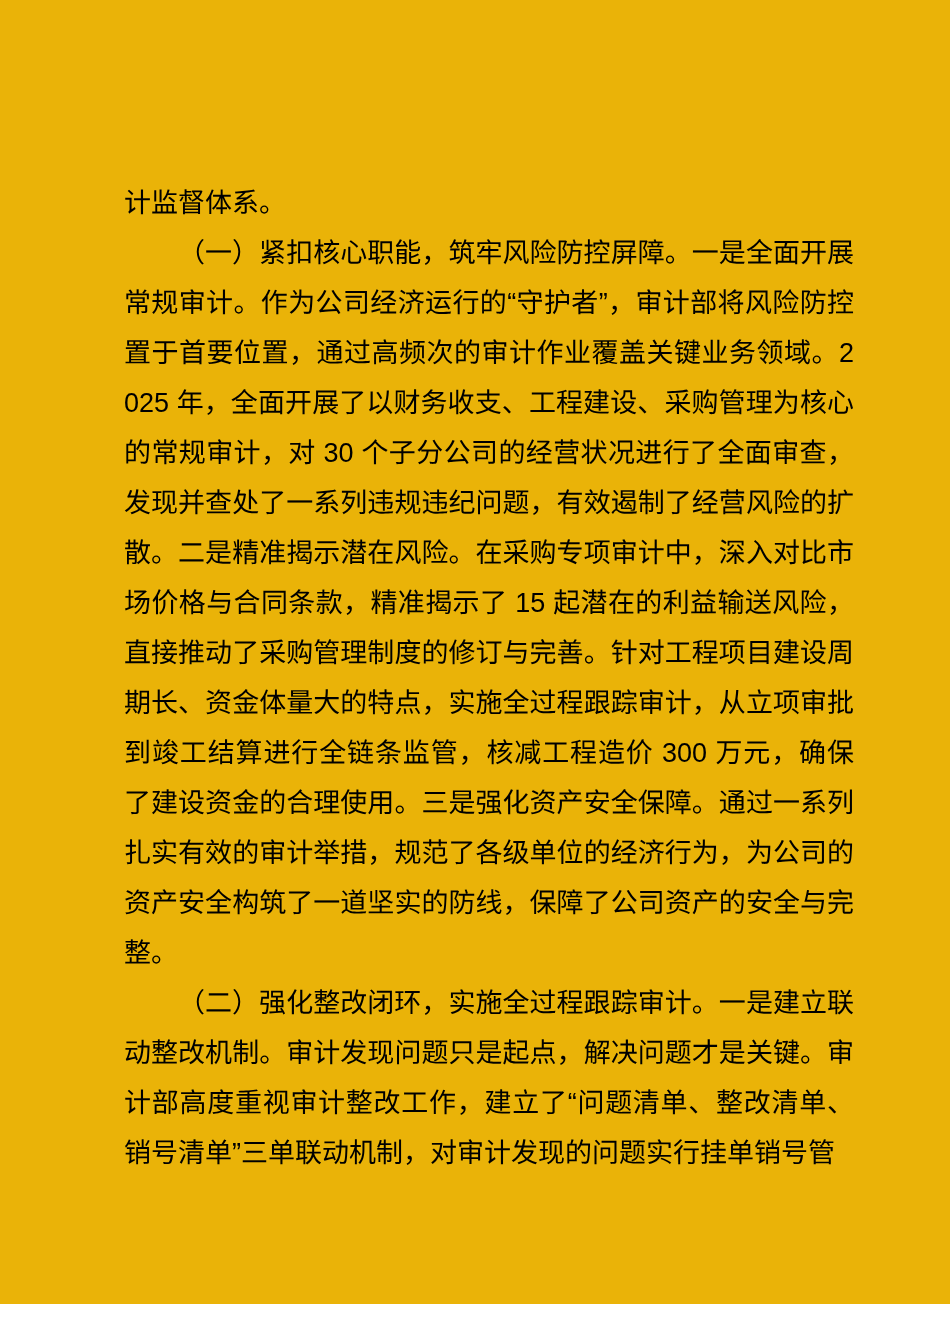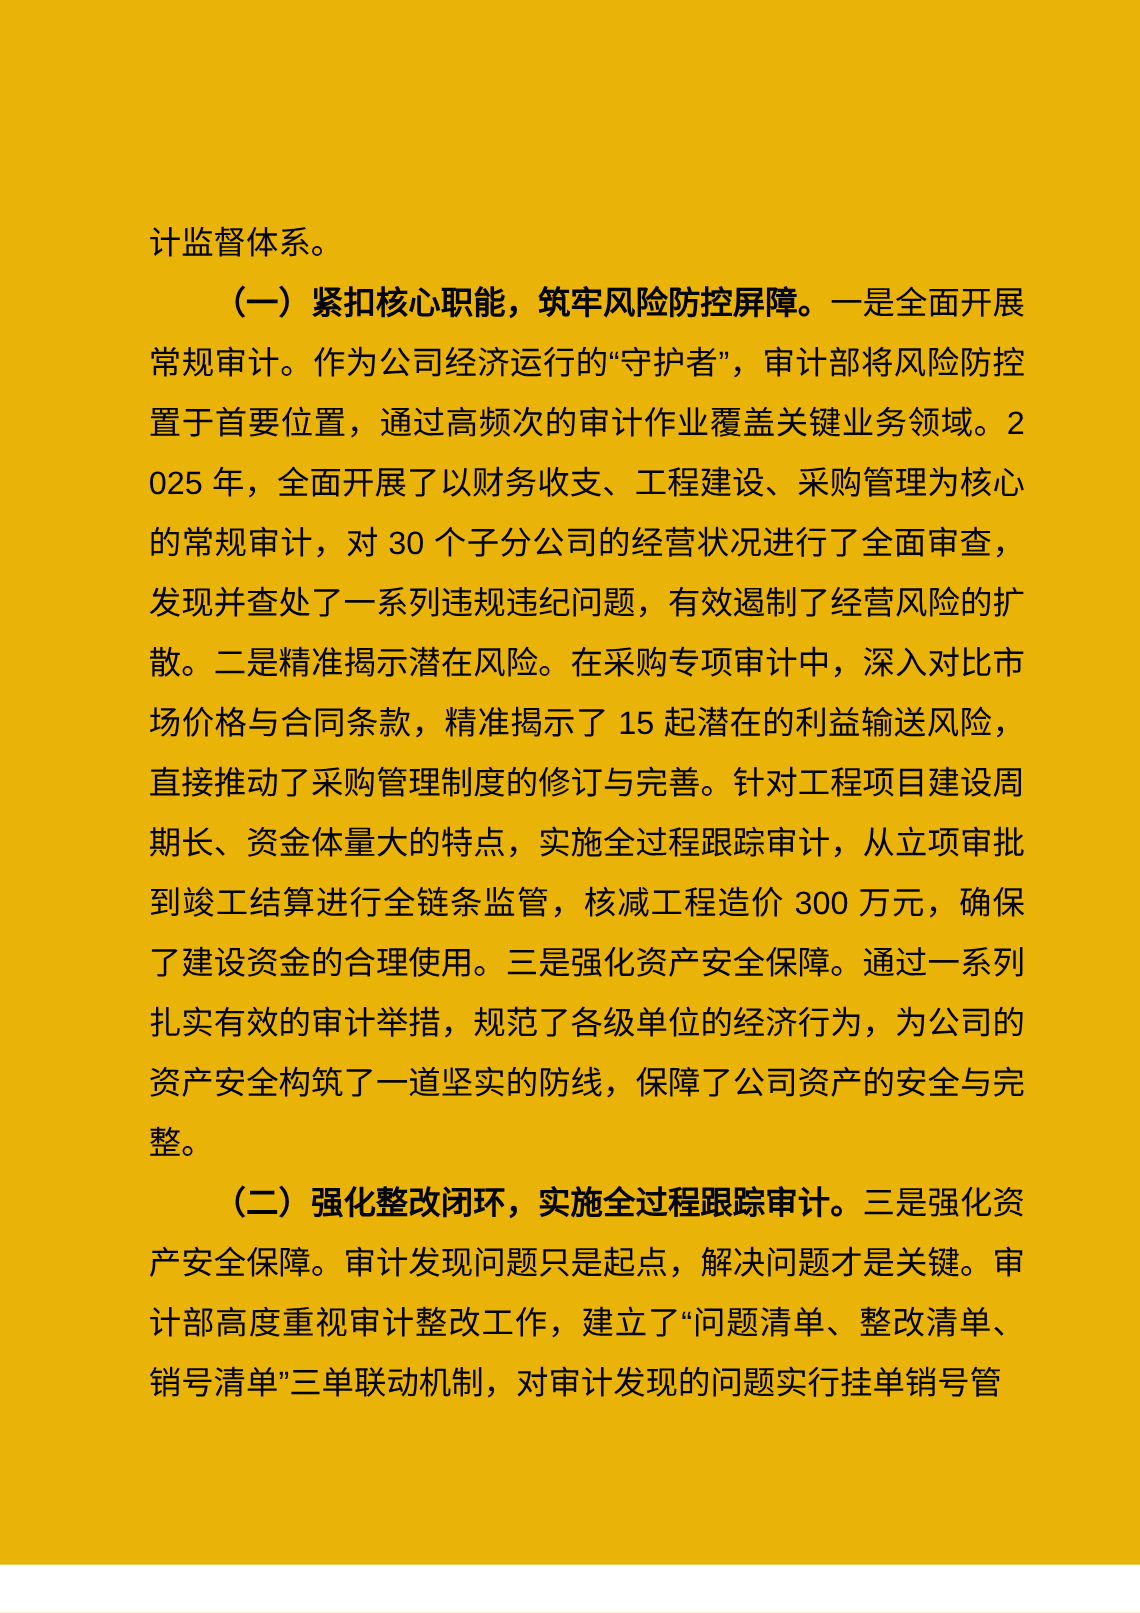--- a/index.html
+++ b/index.html
@@ -28,27 +28,27 @@
     text-indent: 2em;
     word-break: break-all;
   }
   .para.no-indent {
     text-indent: 0;
   }
   .run {
     font-weight: 400;
   }
   .run.bold {
-    font-weight: 700;
+    font-weight: 400;
   }
 </style>
 </head>
 <body>
 
 <div class="page">
 
   <p class="para no-indent"><span class="run">计监督体系。</span></p>
 
   <p class="para"><span class="run bold">（一）紧扣核心职能，筑牢风险防控屏障。</span><span class="run">一是全面开展常规审计。作为公司经济运行的“守护者”，审计部将风险防控置于首要位置，通过高频次的审计作业覆盖关键业务领域。2025 年，全面开展了以财务收支、工程建设、采购管理为核心的常规审计，对 30 个子分公司的经营状况进行了全面审查，发现并查处了一系列违规违纪问题，有效遏制了经营风险的扩散。二是精准揭示潜在风险。在采购专项审计中，深入对比市场价格与合同条款，精准揭示了 15 起潜在的利益输送风险，直接推动了采购管理制度的修订与完善。针对工程项目建设周期长、资金体量大的特点，实施全过程跟踪审计，从立项审批到竣工结算进行全链条监管，核减工程造价 300 万元，确保了建设资金的合理使用。三是强化资产安全保障。通过一系列扎实有效的审计举措，规范了各级单位的经济行为，为公司的资产安全构筑了一道坚实的防线，保障了公司资产的安全与完整。</span></p>
 
-  <p class="para"><span class="run bold">（二）强化整改闭环，实施全过程跟踪审计。</span><span class="run">三是强化资产安全保障。审计发现问题只是起点，解决问题才是关键。审计部高度重视审计整改工作，建立了“问题清单、整改清单、销号清单”三单联动机制，对审计发现的问题实行挂单销号管</span></p>
+  <p class="para"><span class="run bold">（二）强化整改闭环，实施全过程跟踪审计。</span><span class="run">一是建立联动整改机制。审计发现问题只是起点，解决问题才是关键。审计部高度重视审计整改工作，建立了“问题清单、整改清单、销号清单”三单联动机制，对审计发现的问题实行挂单销号管</span></p>
 
 </div>
 
 </body></html>

